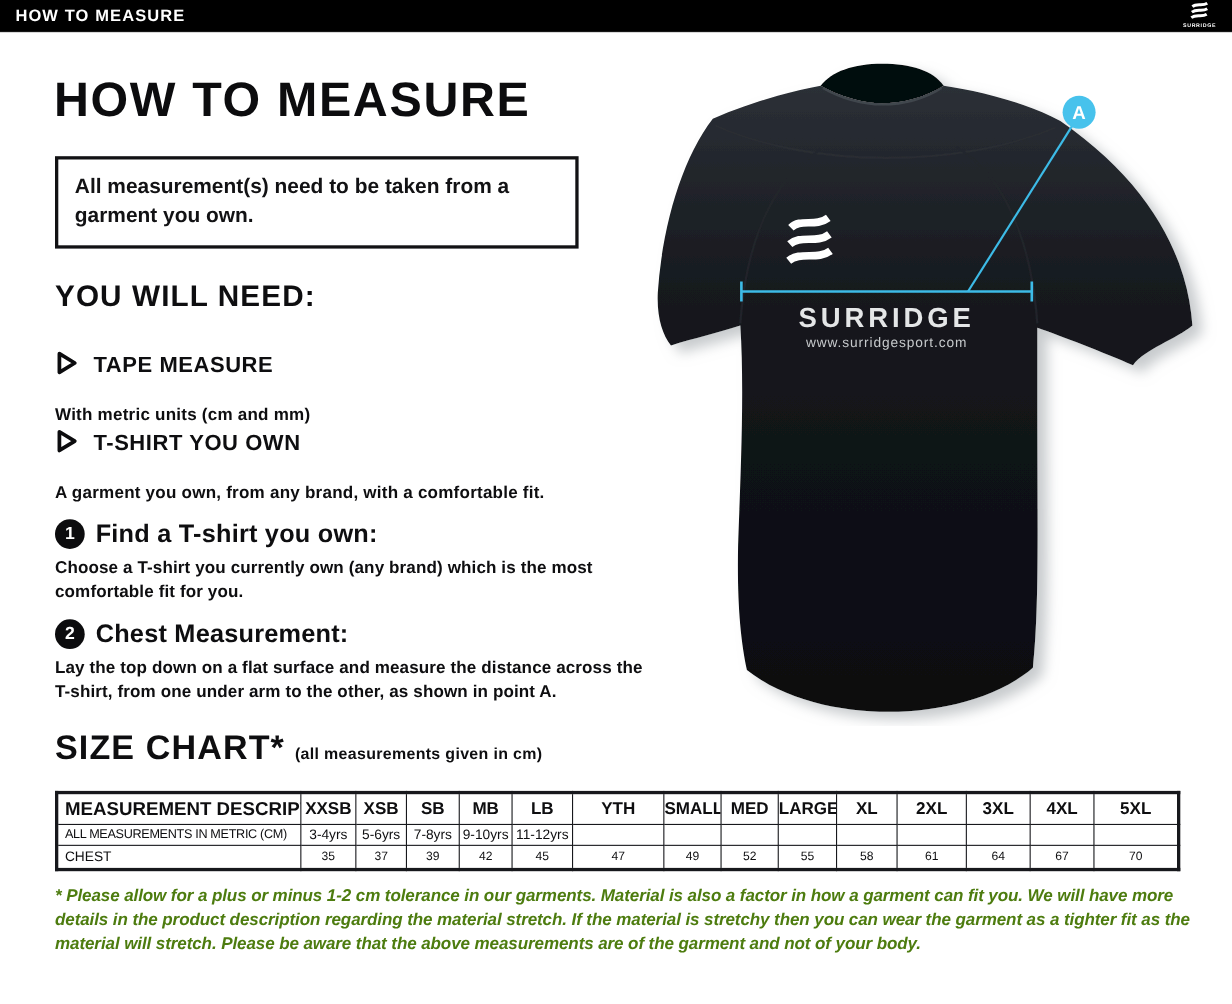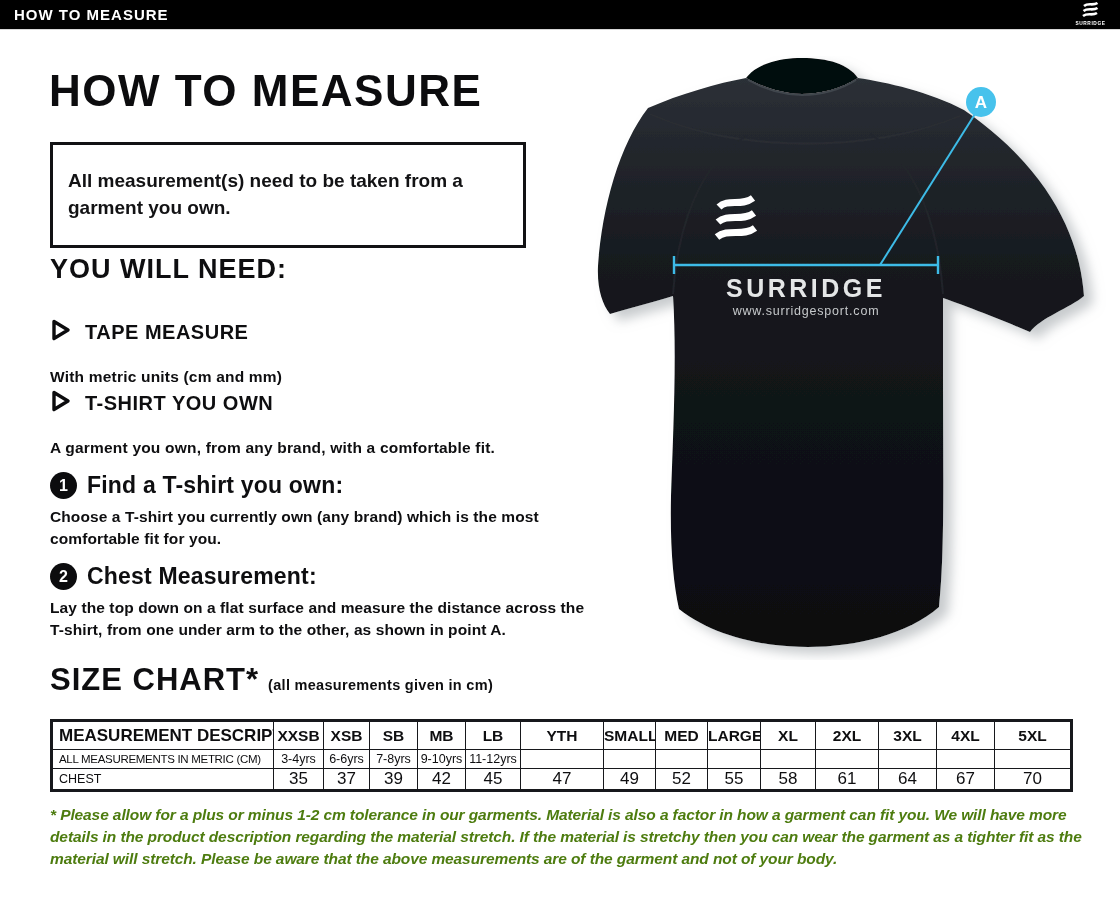--- a/index.html
+++ b/index.html
@@ -7,21 +7,21 @@
         font-family:"Liberation Sans",sans-serif;color:#0e0e10;}
 
   
   .topbar{position:absolute;left:0;top:0;width:1120px;height:29px;background:#000;border-bottom:1px solid #d7d7d7;}
   .topbar-title{position:absolute;left:14px;top:0;line-height:29px;color:#fff;font-size:15px;font-weight:bold;letter-spacing:1px;}
   .topbar-logo{position:absolute;right:10px;top:1px;}
 
   
   .h1{position:absolute;left:49px;top:66px;font-size:44px;font-weight:bold;letter-spacing:1.5px;color:#0c0c0e;}
   .notice{position:absolute;left:50px;top:142px;width:476px;box-sizing:border-box;border:3px solid #121214;
-          padding:23px 15px;font-size:19px;font-weight:bold;line-height:1.42;color:#121214;}
+          padding:12px 15px;font-size:19px;font-weight:bold;line-height:1.42;color:#121214;}
   .ywn{position:absolute;left:50px;top:254px;font-size:27px;font-weight:bold;letter-spacing:1px;}
 
   .need-item{position:absolute;left:50px;}
   .need-item.tape{top:318px;}
   .need-item.shirt{top:389px;}
   .need-head{display:flex;align-items:center;gap:13px;}
   .need-label{font-size:20px;font-weight:bold;letter-spacing:0.5px;}
   .need-desc{font-size:15.5px;font-weight:bold;margin-top:22px;letter-spacing:0.2px;}
 
   .step{position:absolute;left:50px;}
@@ -39,21 +39,21 @@
 
   
   table.size{position:absolute;left:50px;top:719px;width:1020px;table-layout:fixed;border-collapse:collapse;
              border:3px solid #17181c;}
   table.size th,table.size td{border:1.6px solid #17181c;text-align:center;padding:0;overflow:hidden;white-space:nowrap;}
   table.size thead th{height:27px;font-size:15.5px;font-weight:bold;}
   table.size thead th.desc{font-size:17px;}
   .desc{text-align:left !important;padding-left:6px !important;}
   tr.metric td{height:18px;font-size:12.5px;font-weight:normal;}
   tr.metric td.desc{font-size:11.5px;font-weight:normal;letter-spacing:-0.3px;}
-  tr.chest td{height:20px;font-size:17px;font-weight:normal;text-align:center;}
+  tr.chest td{height:20px;font-size:11px;font-weight:normal;text-align:center;}
   tr.chest td.desc{font-size:12.5px;}
 
   .disclaimer{position:absolute;left:50px;top:804px;width:1034px;font-size:15.5px;font-weight:bold;font-style:italic;
               line-height:1.42;color:#4d7c0f;letter-spacing:-0.1px;}
 
   .shirt-wrap{position:absolute;left:578px;top:56px;width:530px;height:604px;}
 </style>
 </head>
 <body>
 
@@ -157,21 +157,21 @@
         <th>2XL</th>
         <th>3XL</th>
         <th>4XL</th>
         <th>5XL</th>
       </tr>
     </thead>
     <tbody>
       <tr class="metric">
         <td class="desc">ALL MEASUREMENTS IN METRIC (CM)</td>
         <td>3-4yrs</td>
-        <td>6-6yrs</td>
+        <td>5-6yrs</td>
         <td>7-8yrs</td>
         <td>9-10yrs</td>
         <td>11-12yrs</td>
         <td></td>
         <td></td>
         <td></td>
         <td></td>
         <td></td>
         <td></td>
         <td></td>

